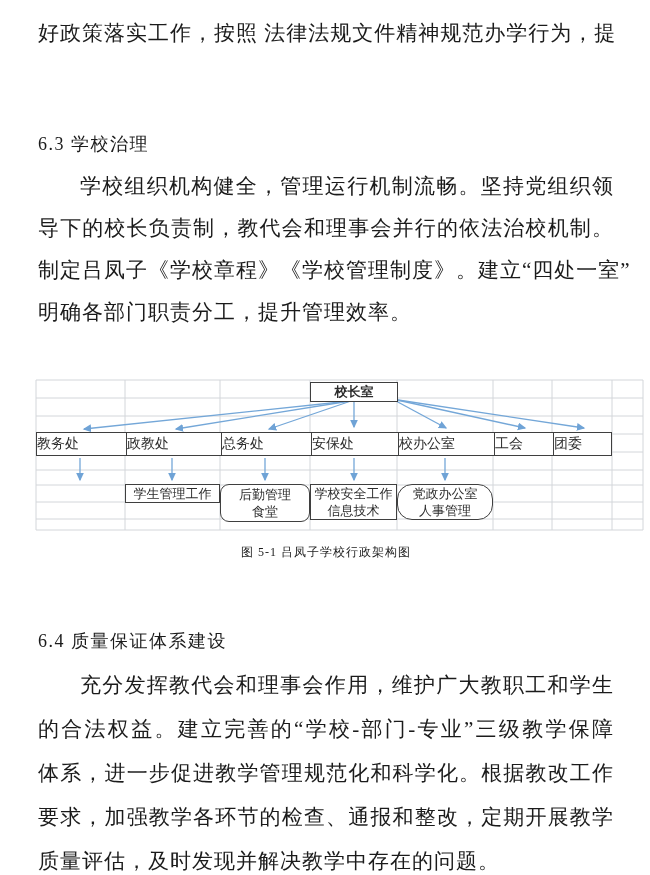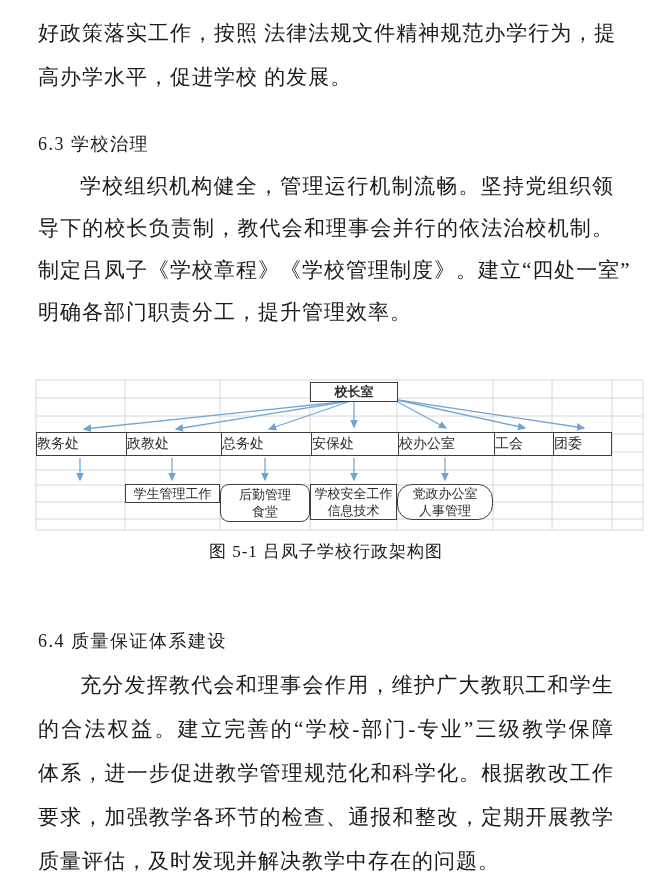--- a/index.html
+++ b/index.html
@@ -57,32 +57,31 @@
     line-height: 21px; text-align: left; font-size: 14px;
   }
   .row2 .cell:first-child { border-left: none; }
   .fA { left: 6px;   top: 106px; width: 89px; height: 38px; padding-top: 1px; }
   .fB { left: 95px;  top: 106px; width: 95px; height: 19px; line-height: 16px; }
   .fC { left: 190px; top: 106px; width: 90px; height: 38px; padding-top: 1px; border-radius: 9px; }
   .fD { left: 280px; top: 106px; width: 87px; height: 36px; }
   .fE { left: 367px; top: 106px; width: 96px; height: 36px; border-radius: 15px; }
   .caption {
     position: absolute; left: 38px; top: 538px; width: 576px; height: 28px;
-    font-size: 17px; line-height: 28px; letter-spacing: 1px;
+    font-size: 12px; line-height: 28px; letter-spacing: 1px;
     text-align: center; white-space: nowrap;
   }
 </style>
 </head>
 <body>
 
 <div class="page">
 
   <div class="tblock" style="top:11px">
     <div class="tline">好政策落实工作，按照 法律法规文件精神规范办学行为，提</div>
-    <div class="tline no-just">高办学水平，促进学校 的发展。</div>
   </div>
 
   <div class="heading" style="top:122px">6.3 学校治理</div>
   <div class="tblock" style="top:165px">
     <div class="tline compact indent">学校组织机构健全，管理运行机制流畅。坚持党组织领</div>
     <div class="tline compact">导下的校长负责制，教代会和理事会并行的依法治校机制。</div>
     <div class="tline compact">制定吕凤子《学校章程》《学校管理制度》。建立“四处一室”</div>
     <div class="tline compact no-just">明确各部门职责分工，提升管理效率。</div>
   </div>
 

